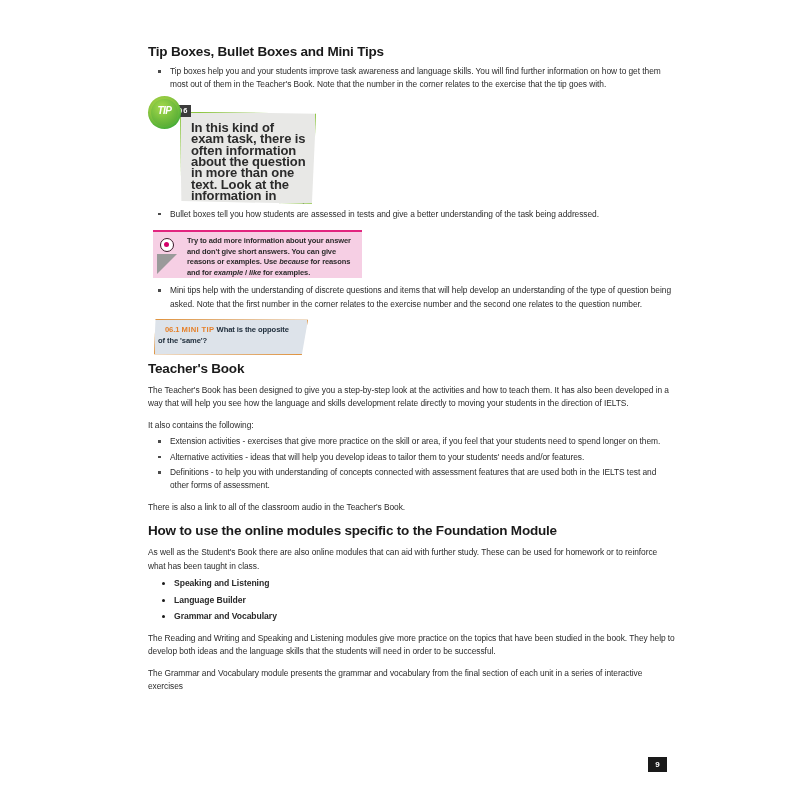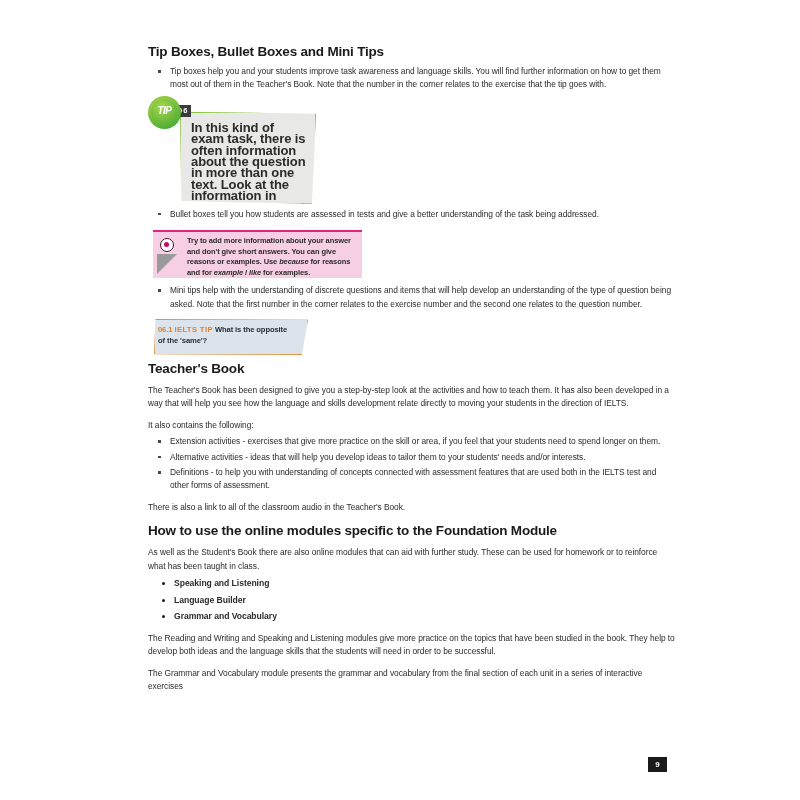--- a/index.html
+++ b/index.html
@@ -238,21 +238,21 @@
     position: absolute;
     left: 10px;
     top: 7px;
     width: 135px;
     font-size: 7.6px;
     line-height: 11px;
     font-weight: bold;
     color: #22303e;
     letter-spacing: -0.1px;
   }
-  .mini-num { color: #e5802a; }
+  .mini-num { color: #e5802a; margin-left: 7px; }
   .mini-lab { color: #e5802a; letter-spacing: 0.4px; }
 
   
   .page-number {
     position: absolute;
     left: 648px;
     top: 757px;
     width: 19px;
     height: 15px;
     background: #1a1a1a;
@@ -309,34 +309,34 @@
     </div>
 
     <ul class="bullets">
       <li>Mini tips help with the understanding of discrete questions and items that will help develop an understanding of the type of question being asked. Note that the first number in the corner relates to the exercise number and the second one relates to the question number.</li>
     </ul>
 
     <div class="mini-wrap">
       <div class="mini-box"></div>
       <div class="mini-text">
         <span class="mini-num">06.1</span>
-        <span class="mini-lab">IELTS TIP</span>
+        <span class="mini-lab">MINI TIP</span>
         <span>What is the opposite of the 'same'?</span>
       </div>
     </div>
 
     <h2 class="section-title">Teacher's Book</h2>
 
     <p class="body-text">The Teacher's Book has been designed to give you a step-by-step look at the activities and how to teach them. It has also been developed in a way that will help you see how the language and skills development relate directly to moving your students in the direction of IELTS.</p>
 
     <p class="body-text">It also contains the following:</p>
 
     <ul class="bullets">
       <li>Extension activities - exercises that give more practice on the skill or area, if you feel that your students need to spend longer on them.</li>
-      <li>Alternative activities - ideas that will help you develop ideas to tailor them to your students' needs and/or interests.</li>
+      <li>Alternative activities - ideas that will help you develop ideas to tailor them to your students' needs and/or features.</li>
       <li>Definitions - to help you with understanding of concepts connected with assessment features that are used both in the IELTS test and other forms of assessment.</li>
     </ul>
 
     <p class="body-text">There is also a link to all of the classroom audio in the Teacher's Book.</p>
 
     <div class="spacer-sm"></div>
 
     <h2 class="section-title">How to use the online modules specific to the Foundation Module</h2>
 
     <p class="body-text">As well as the Student's Book there are also online modules that can aid with further study. These can be used for homework or to reinforce what has been taught in class.</p>

